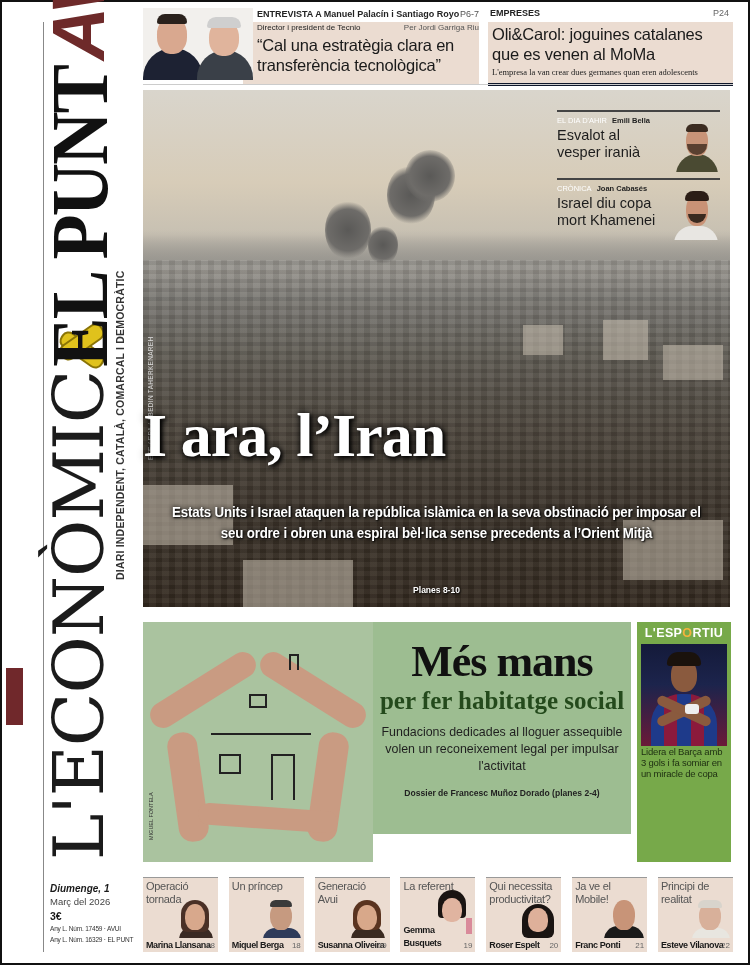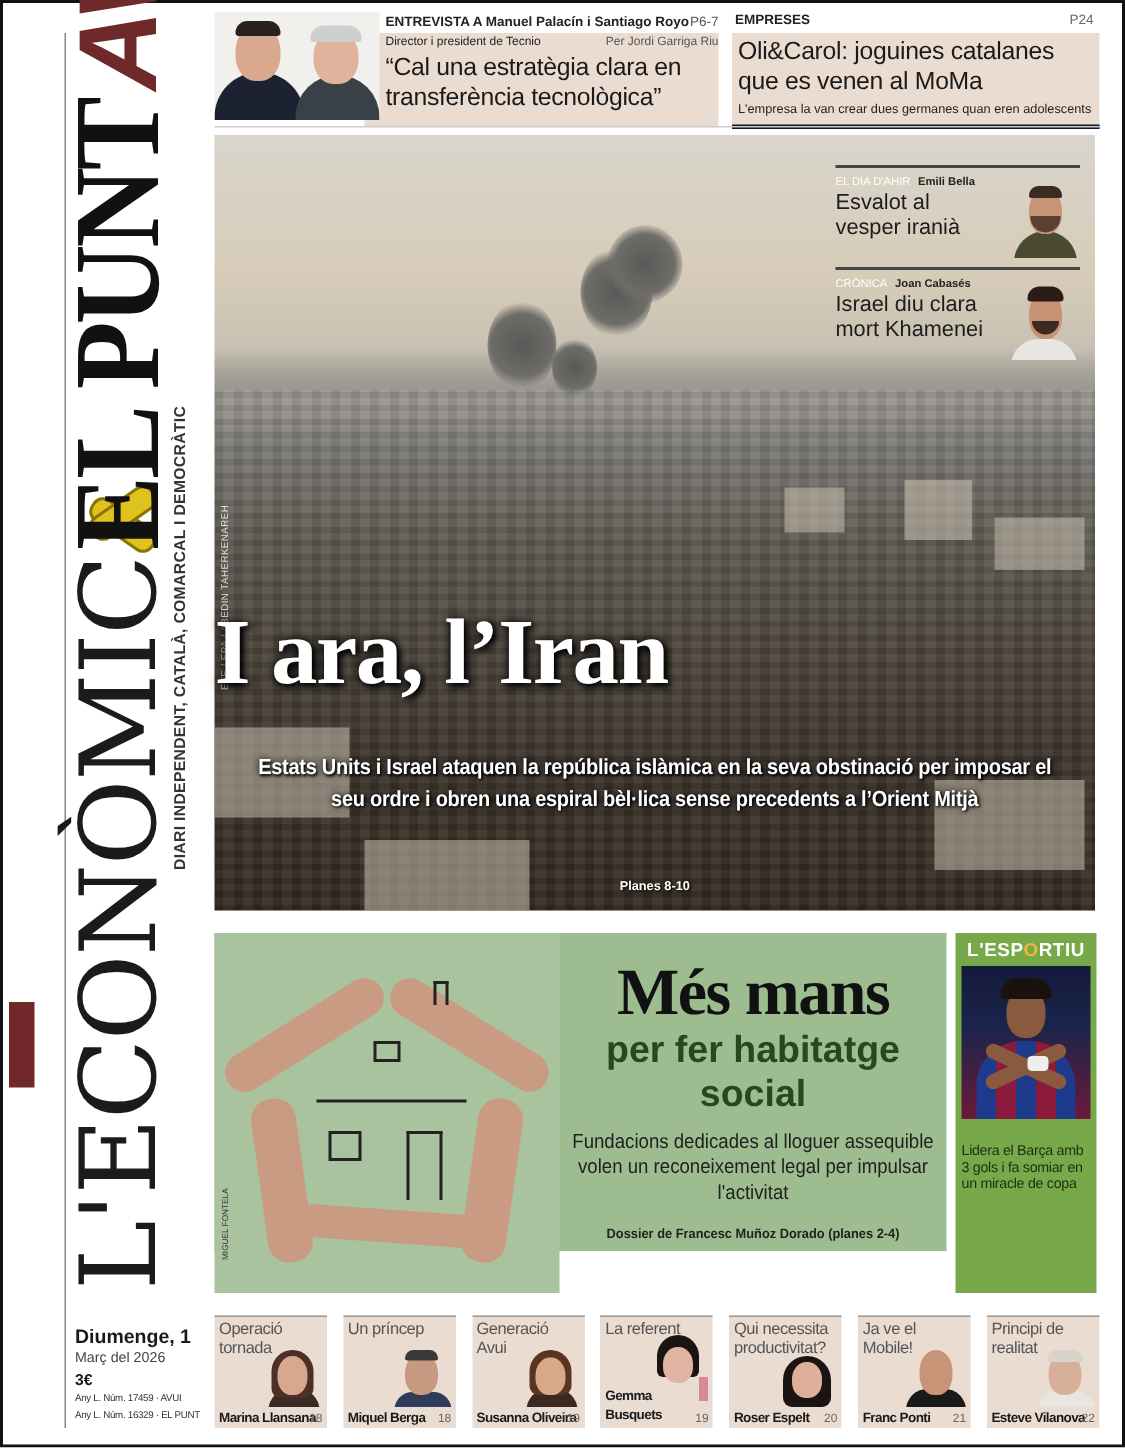--- a/index.html
+++ b/index.html
@@ -30,21 +30,21 @@
   .tagline-wrap { position: absolute; left: 112px; top: 300px; width: 16px; height: 280px; }
   .tagline {
     position: absolute; left: 0; top: 280px; width: 280px; height: 16px;
     transform-origin: 0 0; transform: rotate(-90deg);
     font-size: 10.5px; font-weight: bold; color: #333; white-space: nowrap; line-height: 16px; letter-spacing: 0.2px;
   }
 
   .side-tab { position: absolute; left: 6px; top: 668px; width: 17px; height: 57px; background: #70282b; }
 
   .dateline { position: absolute; left: 50px; top: 883px; width: 88px; }
-  .date-day { font-weight: bold; font-size: 13px; color: #1a1a1a; }
+  .date-day { font-weight: bold; font-size: 10px; color: #1a1a1a; font-style: italic; }
   .date-month { font-size: 9.5px; color: #444; margin-top: 2px; }
   .date-price { font-weight: bold; font-size: 10.5px; margin-top: 3px; }
   .date-reg { font-size: 6.5px; color: #333; margin-top: 2px; line-height: 9px; font-family: "Liberation Sans", sans-serif; letter-spacing: -0.2px; }
 
   
   .teaser1 { position: absolute; left: 143px; top: 8px; width: 336px; height: 72px; }
   .teaser1-photo { position: absolute; left: 0; top: 0; width: 110px; height: 72px; background: #f2f0ed; overflow: hidden; }
   .face { position: absolute; border-radius: 48% 48% 44% 44%; }
   .body { position: absolute; border-radius: 30px 30px 0 0; }
   .teaser1-band { position: absolute; left: 100px; top: 14px; width: 236px; height: 62px; background: #ebdcd1; }
@@ -52,21 +52,21 @@
   .teaser1-kicker .pg { font-weight: normal; color: #555; }
   .teaser1-sub { position: absolute; left: 114px; top: 15px; width: 222px; display: flex; justify-content: space-between; font-size: 8px; color: #222; }
   .teaser1-sub .by { color: #555; }
   .teaser1-head { position: absolute; left: 114px; top: 27px; width: 225px; font-size: 16.5px; line-height: 20px; color: #1a1a1a; letter-spacing: -0.2px; }
 
   .teaser2 { position: absolute; left: 488px; top: 8px; width: 245px; height: 72px; }
   .teaser2-kicker { display: flex; justify-content: space-between; font-size: 9px; font-weight: bold; color: #222; padding: 0 4px 0 2px; }
   .teaser2-kicker .pg { font-weight: normal; color: #666; }
   .teaser2-band { position: absolute; left: 0; top: 14px; width: 245px; height: 64px; background: #ebdcd1; border-bottom: 3px solid #0f172a; padding: 2px 4px; }
   .teaser2-head { font-size: 16.5px; line-height: 20px; color: #1a1a1a; letter-spacing: -0.2px; }
-  .teaser2-sub { font-size: 8.5px; color: #222; margin-top: 3px; }
+  .teaser2-sub { font-size: 8.5px; color: #222; margin-top: 3px; font-family: Liberation Serif, serif; }
   .top-rule { position: absolute; left: 143px; top: 84px; width: 590px; height: 1px; background: #ccc; }
 
   
   .main-photo { position: absolute; left: 143px; top: 90px; width: 587px; height: 517px; overflow: hidden;
     background: linear-gradient(180deg, #d9d5cc 0%, #d7ccb8 18%, #c7c0b2 28%, #9f9b94 33%, #7c7a75 40%, #5e5a52 52%, #4d463d 65%, #3d352c 80%, #33291f 100%); }
   .haze { position: absolute; left: 0; top: 140px; width: 587px; height: 40px; background: linear-gradient(180deg, rgba(200,196,188,0.0), rgba(150,148,142,0.8)); }
   .smoke { position: absolute; border-radius: 50%; background: radial-gradient(circle, #5a5957 0%, #6e6c69 55%, rgba(120,118,115,0) 75%); }
   .city { position: absolute; left: 0; top: 170px; width: 587px; height: 347px;
     background:
       repeating-linear-gradient(90deg, rgba(0,0,0,0.06) 0 6px, rgba(255,255,255,0.04) 6px 13px),
@@ -89,31 +89,31 @@
 
   
   .housing { position: absolute; left: 143px; top: 622px; width: 488px; height: 212px; background: #9dbd91; }
   .housing-photo { position: absolute; left: 0; top: 0; width: 230px; height: 240px; background: #aac39f; overflow: hidden; }
   .house-line { position: absolute; border: 2.5px solid #222; }
   .hand { position: absolute; background: #c99b82; border-radius: 14px; }
   .housing-credit-wrap { position: absolute; left: 146px; top: 790px; width: 10px; height: 50px; }
   .housing-credit { position: absolute; left: 0; top: 50px; width: 60px; height: 10px; transform-origin: 0 0; transform: rotate(-90deg); font-size: 5.5px; color: #333; white-space: nowrap; line-height: 10px; }
   .housing-text { position: absolute; left: 228px; top: 0; width: 262px; height: 240px; text-align: center; }
   .h-title { font-family: "Liberation Serif", serif; font-weight: bold; font-size: 44px; color: #111; margin-top: 18px; letter-spacing: -1px; line-height: 44px; }
-  .h-title2 { font-family: Liberation Sans, sans-serif; font-weight: bold; font-size: 25px; line-height: 29px; color: #244a1c; margin-top: 2px; }
+  .h-title2 { font-family: Liberation Serif, serif; font-weight: bold; font-size: 25px; line-height: 29px; color: #244a1c; margin-top: 2px; }
   .h-sub { font-family: "Liberation Sans", sans-serif; font-size: 13.5px; line-height: 17px; color: #1f1f1f; margin-top: 8px; transform: scaleX(0.92); }
   .h-credit { font-size: 9px; font-weight: bold; color: #222; margin-top: 14px; transform: scaleX(0.95); }
 
   
   .esportiu { position: absolute; left: 637px; top: 622px; width: 94px; height: 240px; background: #77a94a; padding: 4px; }
   .esp-logo { font-family: "Liberation Sans", sans-serif; font-weight: bold; font-size: 12.5px; color: #fff; text-align: center; letter-spacing: 0.4px; }
   .esp-logo .o { color: #f3b33d; }
   .esp-photo { margin-top: 4px; width: 86px; height: 102px; background: linear-gradient(180deg, #141a3a 0%, #1c244c 40%, #6b1938 100%); position: relative; overflow: hidden; }
   .esp-head { font-size: 11.5px; line-height: 13.5px; font-weight: bold; color: #111; margin-top: 6px; letter-spacing: -0.3px; }
-  .esp-sub { font-size: 9.5px; line-height: 11px; color: #1e2e12; margin-top: 16px; letter-spacing: -0.2px; }
+  .esp-sub { font-size: 9.5px; line-height: 11px; color: #1e2e12; margin-top: 0; letter-spacing: -0.2px; }
 
   
   .opinions { position: absolute; left: 143px; top: 877px; width: 590px; height: 75px; display: flex; justify-content: space-between; }
   .op { position: relative; width: 75px; height: 75px; background: #ebdcd1; border-top: 1px solid #999; overflow: hidden; }
   .op-title { position: absolute; left: 3px; top: 2px; width: 70px; font-size: 11px; line-height: 13px; color: #555; z-index: 2; letter-spacing: -0.3px; }
   .op-photo { position: absolute; right: 3px; bottom: 14px; width: 42px; height: 42px; overflow: hidden; }
   .op-name { position: absolute; left: 3px; bottom: 2px; font-size: 9px; font-weight: bold; color: #1a1a1a; z-index: 2; letter-spacing: -0.4px; white-space: nowrap; }
   .op-page { position: absolute; right: 3px; bottom: 2px; font-size: 8px; color: #666; z-index: 2; }
   .op-name.two { line-height: 13px; bottom: 2px; white-space: normal; width: 40px; }
 </style>
@@ -210,21 +210,21 @@
       <div style="position:absolute;left:12px;top:4px;width:22px;height:8px;background:#3b2b20;border-radius:11px 11px 3px 3px;"></div>
       <div style="position:absolute;left:13px;top:24px;width:20px;height:11px;background:#5a4030;border-radius:0 0 10px 10px;"></div>
     </div>
   </div>
   <div class="sb-rule"></div>
   <div class="sb-item">
     <div class="sb-kicker">
       <span class="tag">CRÒNICA</span>
       <span>Joan Cabasés</span>
     </div>
-    <div class="sb-head">Israel diu clara mort Khamenei</div>
+    <div class="sb-head">Israel diu copa mort Khamenei</div>
     <div class="sb-photo">
       <div class="body" style="left:0px;top:38px;width:44px;height:18px;background:#e8e6e2;"></div>
       <div class="face" style="left:12px;top:6px;width:22px;height:32px;background:#c99276;"></div>
       <div style="position:absolute;left:11px;top:3px;width:24px;height:10px;background:#2b1d16;border-radius:12px 12px 3px 3px;"></div>
       <div style="position:absolute;left:14px;top:26px;width:18px;height:9px;background:#3a2a20;border-radius:0 0 9px 9px;"></div>
     </div>
   </div>
 </div>
 
 <div class="hero-title">I ara, l’Iran</div>

